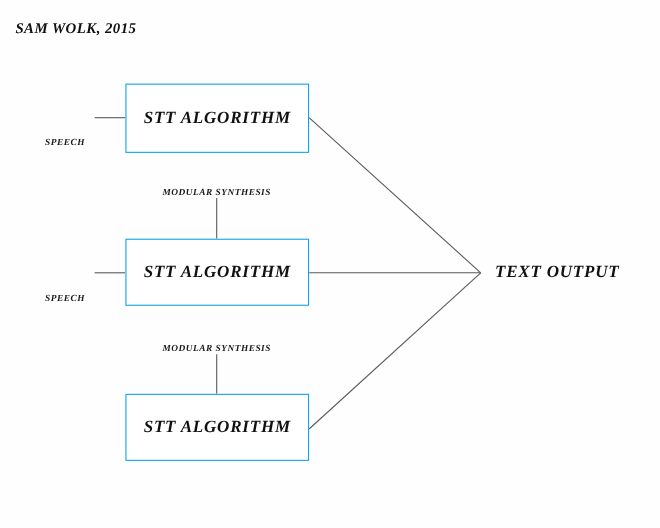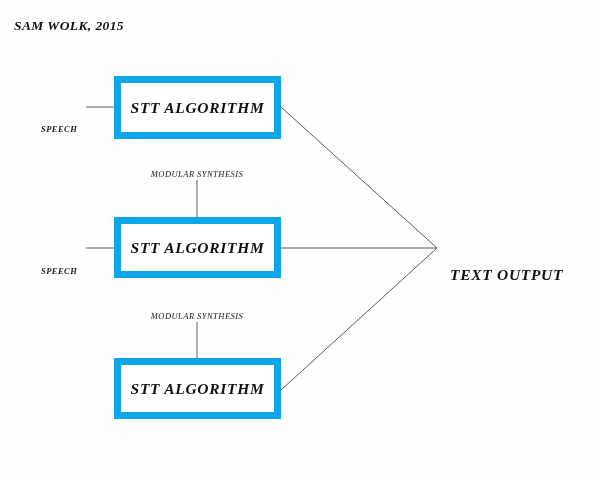--- a/index.html
+++ b/index.html
@@ -33,21 +33,21 @@
     font-size: 13.5px;
     font-weight: bold;
     font-style: italic;
     color: #101010;
     letter-spacing: 0.4px;
     white-space: nowrap;
   }
   .node-box {
     position: absolute;
     box-sizing: border-box;
-    border: 7px solid #0ea5e9;
+    border: 1px solid #0ea5e9;
     background: #ffffff;
     display: flex;
     align-items: center;
     justify-content: center;
   }
   .node-label {
     font-size: 15.5px;
     font-weight: bold;
     font-style: italic;
     color: #111111;
@@ -60,21 +60,21 @@
     font-weight: bold;
     font-style: italic;
     color: #1a1a1a;
     letter-spacing: 0.45px;
     white-space: nowrap;
     margin-top: 24px;
   }
   .top-label {
     position: absolute;
     font-size: 8.5px;
-    font-weight: normal;
+    font-weight: bold;
     font-style: italic;
     color: #1a1a1a;
     letter-spacing: 0.45px;
     white-space: nowrap;
     transform: translateX(-50%);
     text-align: left;
   }
   .output-label {
     position: absolute;
     font-size: 15.5px;
@@ -117,15 +117,15 @@
   </div>
 
   <div class="side-label" style="left:41px; top:100px;">SPEECH</div>
 
   <div class="side-label" style="left:41px; top:242px;">SPEECH</div>
 
   <div class="top-label" style="left:197px; top:169px;">MODULAR SYNTHESIS</div>
 
   <div class="top-label" style="left:197px; top:311px;">MODULAR SYNTHESIS</div>
 
-  <div class="output-label" style="left:450px; top:239px;margin-top:27px;">TEXT OUTPUT</div>
+  <div class="output-label" style="left:450px; top:239px;">TEXT OUTPUT</div>
 
 </div>
 
 </body></html>

